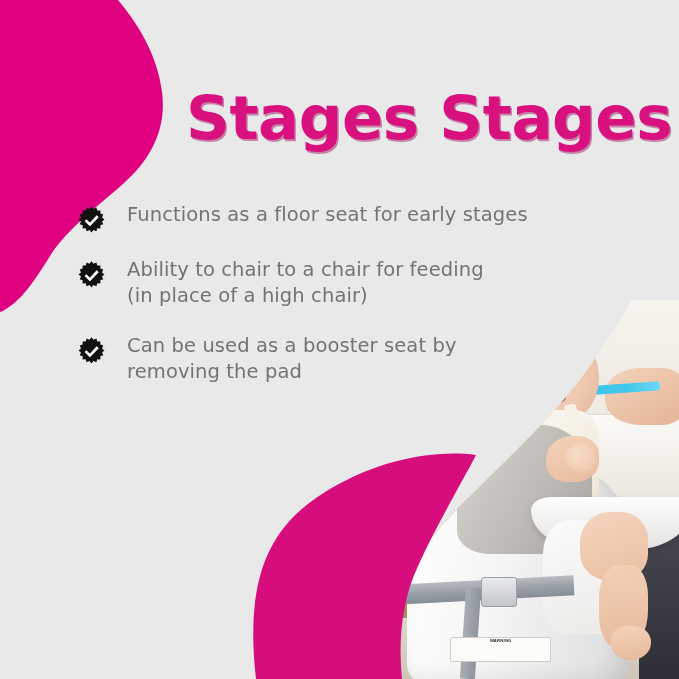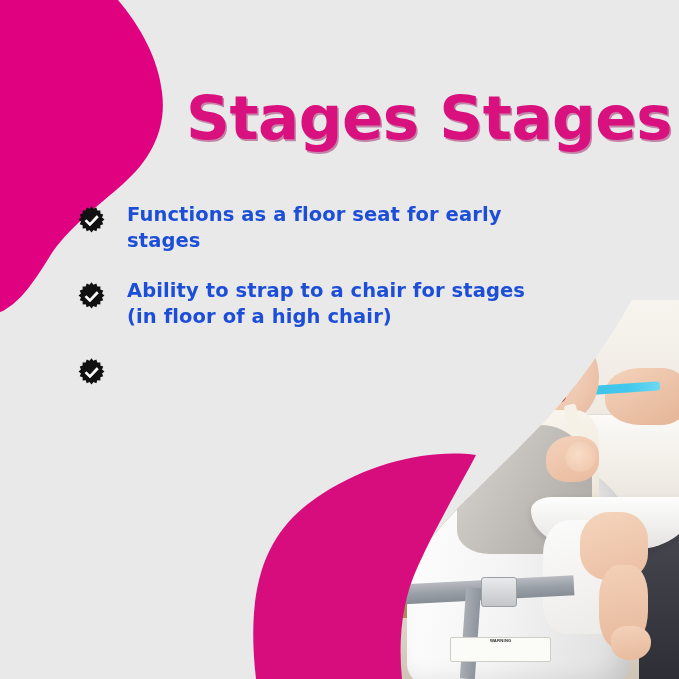--- a/index.html
+++ b/index.html
@@ -376,23 +376,23 @@
     height: 27px;
     margin-right: 22px;
     margin-top: 4px;
     position: relative;
   }
   .badge svg { display: block; }
   .bullet-text {
     font-family: "DejaVu Sans", sans-serif;
     font-size: 19.5px;
     line-height: 26px;
-    color: #1d4ed8;
+    color: #737373;
     letter-spacing: .1px;
-    font-weight: 700;
+    font-weight: 400;
   }
   .bullet-text .line2 { display: block; }
 </style>
 </head>
 <body>
 
 <div id="canvas">
 
   <div class="photo-panel">
     <svg width="309" height="379" viewBox="0 0 309 379" style="position:absolute;inset:0;">
@@ -497,33 +497,37 @@
           <path fill="#111111" d="M20 0.5 22.9 4.0 27.2 2.3 28.6 6.7 33.2 6.6 33.1 11.2
                                    37.4 12.7 35.6 17.0 39.2 19.9 35.6 22.9 37.4 27.2
                                    33.1 28.6 33.2 33.2 28.6 33.1 27.2 37.4 22.9 35.6
                                    20 39.2 17.1 35.6 12.8 37.4 11.4 33.1 6.8 33.2
                                    6.9 28.6 2.6 27.2 4.4 22.9 0.8 19.9 4.4 17.0
                                    2.6 12.7 6.9 11.2 6.8 6.6 11.4 6.7 12.8 2.3 17.1 4.0 Z"></path>
           <path fill="#ffffff" stroke="#ffffff" stroke-width="1" d="M12.6 20.2 L17.6 25.2 L27.8 14.2 L30.2 16.6 L17.7 29.6 L10.2 22.4 Z"></path>
         </svg>
       </span>
       <span class="bullet-text">
-        <span>Ability to strap to a chair for stages</span>
-        <span class="line2">(in floor of a high chair)</span>
+        <span>Ability to chair to a chair for feeding</span>
+        <span class="line2">(in place of a high chair)</span>
       </span>
     </div>
 
     <div class="bullet">
       <span class="badge">
         <svg width="27" height="27" viewBox="0 0 40 40">
           <path fill="#111111" d="M20 0.5 22.9 4.0 27.2 2.3 28.6 6.7 33.2 6.6 33.1 11.2
                                    37.4 12.7 35.6 17.0 39.2 19.9 35.6 22.9 37.4 27.2
                                    33.1 28.6 33.2 33.2 28.6 33.1 27.2 37.4 22.9 35.6
                                    20 39.2 17.1 35.6 12.8 37.4 11.4 33.1 6.8 33.2
                                    6.9 28.6 2.6 27.2 4.4 22.9 0.8 19.9 4.4 17.0
                                    2.6 12.7 6.9 11.2 6.8 6.6 11.4 6.7 12.8 2.3 17.1 4.0 Z"></path>
           <path fill="#ffffff" stroke="#ffffff" stroke-width="1" d="M12.6 20.2 L17.6 25.2 L27.8 14.2 L30.2 16.6 L17.7 29.6 L10.2 22.4 Z"></path>
         </svg>
       </span>
+      <span class="bullet-text">
+        <span>Can be used as a booster seat by</span>
+        <span class="line2">removing the pad</span>
+      </span>
     </div>
 
   </div>
 </div>
 
 </body></html>

